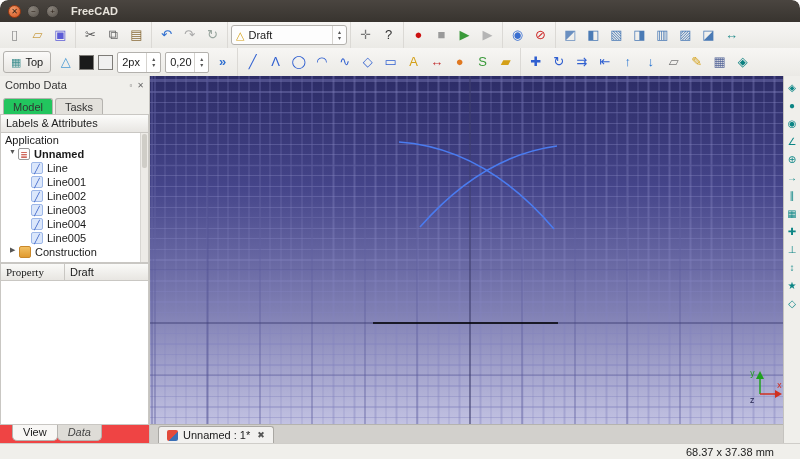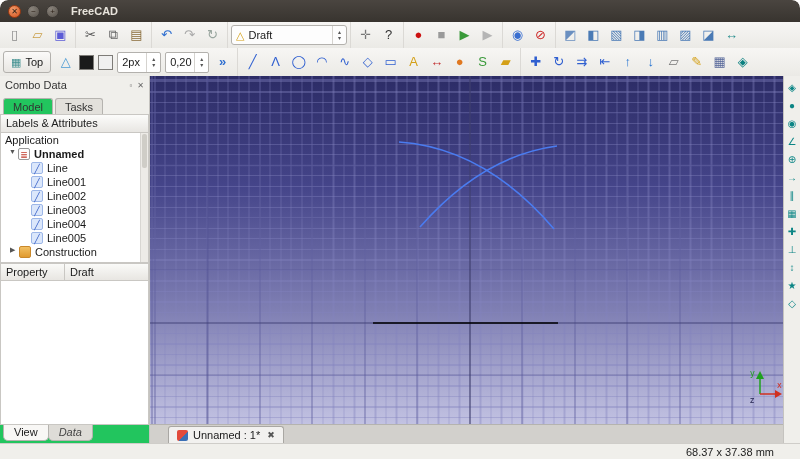--- a/index.html
+++ b/index.html
@@ -64,24 +64,24 @@
   .ticon{width:12px;height:12px;line-height:12px;text-align:center;font-size:9px;color:#3a62c8;background:#dbe7fb;
          border:1px solid #9db7e8;border-radius:2px;margin-right:4px;flex:none;box-sizing:border-box;}
   .ticon.doci{background:#fdfdfd;border-color:#999;color:#c0392b;}
   .ticon.foldi{background:linear-gradient(#f2c063,#e09a2e);border-color:#c9882a;color:transparent;}
   .tlabel.bold{font-weight:bold;}
   .vscroll{position:absolute;top:0;right:0;bottom:0;width:7px;background:#edebe7;border-left:1px solid #d8d6d2;}
   .vscroll .thumb{position:absolute;top:1px;left:1px;right:1px;height:34px;background:#cfcdc7;border-radius:2px;}
   .prop-head{display:flex;height:18px;}
   .ph{line-height:17px;padding:0 5px;background:linear-gradient(#fafaf8,#e8e6e2);border:1px solid #c9c7c3;
       box-sizing:border-box;}
-  .ph.c1{width:64px;border-right:none;}
+  .ph.c1{width:64px;border-right:none;font-family:Liberation Serif, serif;}
   .ph.c2{flex:1;}
   .prop-body{flex:1;background:#fff;border:1px solid #c9c7c3;border-top:none;}
-  .btabs{height:18px;display:flex;align-items:flex-start;background:#22c55e;padding-left:3px;}
+  .btabs{height:18px;display:flex;align-items:flex-start;background:#ef4444;padding-left:12px;}
   .btab{height:15px;line-height:15px;padding:0 10px;background:#f8f7f5;border:1px solid #b5b3af;border-top:none;
         border-radius:0 0 5px 5px;margin-right:-1px;}
   .btab.inactive{background:#deccb? ;background:#dedcd7;color:#444;font-style:italic;}
 
   
   .vp{position:absolute;left:150px;top:76px;right:17px;bottom:35px;overflow:hidden;
       background:linear-gradient(180deg,#2c2c66 0%,#45458a 32%,#8080b4 68%,#c2c2e2 100%);}
   .vp-grid{position:absolute;inset:0;background-image:
       repeating-linear-gradient(to right, rgba(80,80,145,0.55) 0 1px, transparent 1px 52.5px),
       repeating-linear-gradient(to bottom, rgba(80,80,145,0.55) 0 1px, transparent 1px 52.5px),
@@ -91,21 +91,21 @@
   .vp-svg{position:absolute;inset:0;width:100%;height:100%;}
   .bluearc{fill:none;stroke:#4a7cf0;stroke-width:1.6;}
   .blackline{stroke:#000000;stroke-width:1.5;}
   .axisline{stroke:rgba(25,25,55,0.55);stroke-width:1;}
   .axisline.h{stroke:rgba(25,25,55,0.35);}
   .axt{font-size:8px;font-family:"DejaVu Sans",sans-serif;}
   .axt.x{fill:#d03020;}.axt.y{fill:#1fa01f;}.axt.z{fill:#23234f;}
 
   
   .doctabs{position:absolute;left:150px;right:17px;bottom:16px;height:19px;background:#d2d0cc;
-           border-top:1px solid #b5b3af;display:flex;align-items:flex-end;padding-left:18px;box-sizing:border-box;}
+           border-top:1px solid #b5b3af;display:flex;align-items:flex-end;padding-left:8px;box-sizing:border-box;}
   .doctab{display:flex;align-items:center;gap:5px;height:16px;padding:0 8px;background:#f2f1ef;
           border:1px solid #a9a7a3;border-bottom:none;border-radius:3px 3px 0 0;}
   .dticn{width:11px;height:11px;border-radius:2px;background:linear-gradient(135deg,#e24a3b 55%,#3b6fb5 55%);flex:none;}
   .dtclose{font-size:9px;color:#555;margin-left:2px;}
 
   
   .rtb{position:absolute;right:0;top:76px;bottom:16px;width:17px;background:#f0efeb;border-left:1px solid #c5c3bf;
        display:flex;flex-direction:column;align-items:center;padding-top:4px;gap:3px;box-sizing:border-box;}
   .ricn{width:15px;height:15px;line-height:15px;text-align:center;font-size:10px;color:#0c8585;flex:none;}
 

